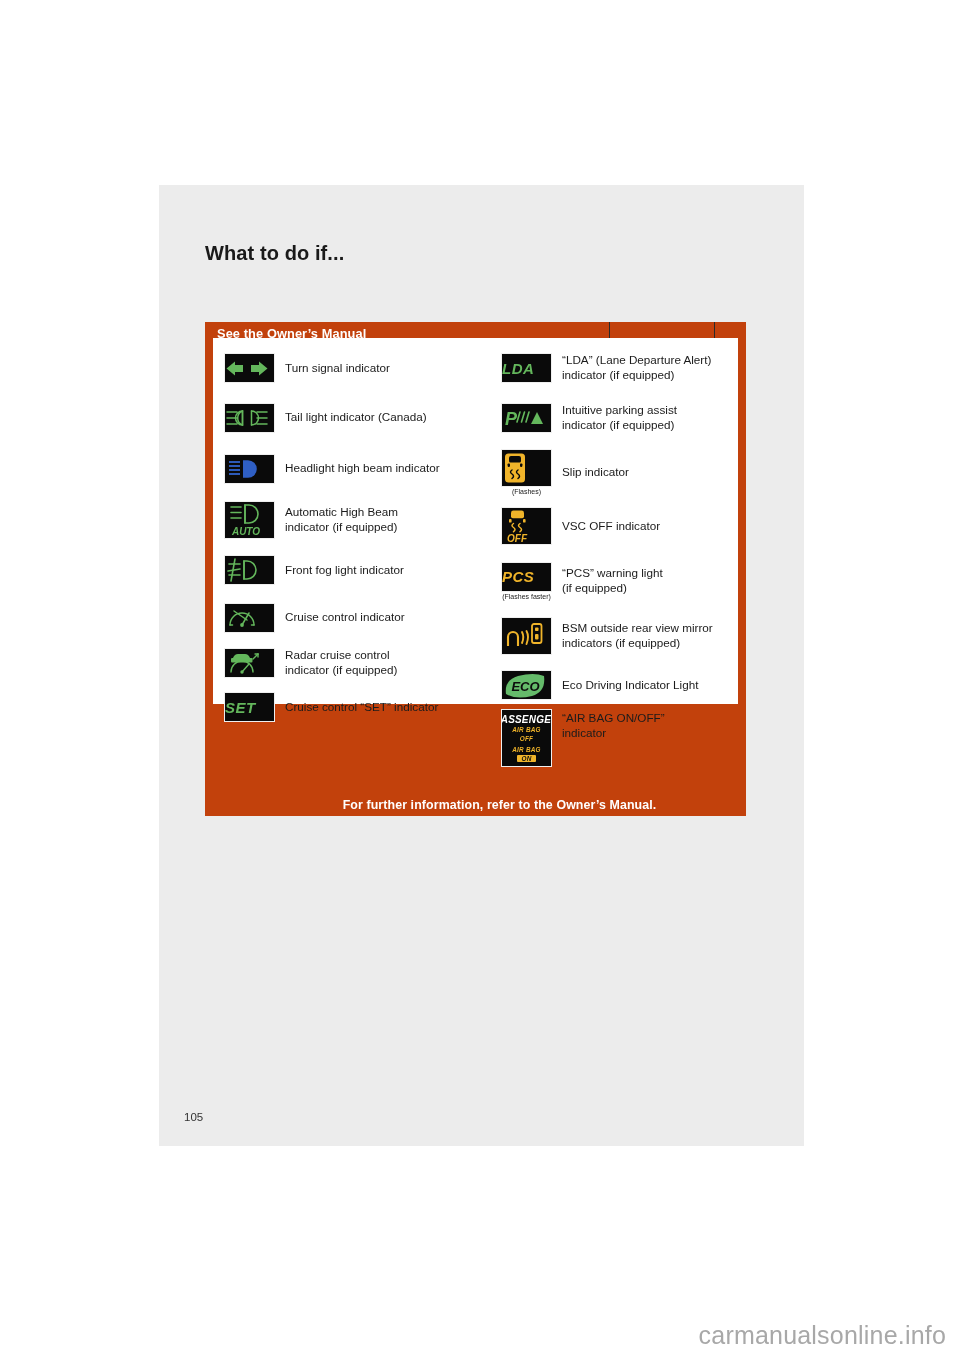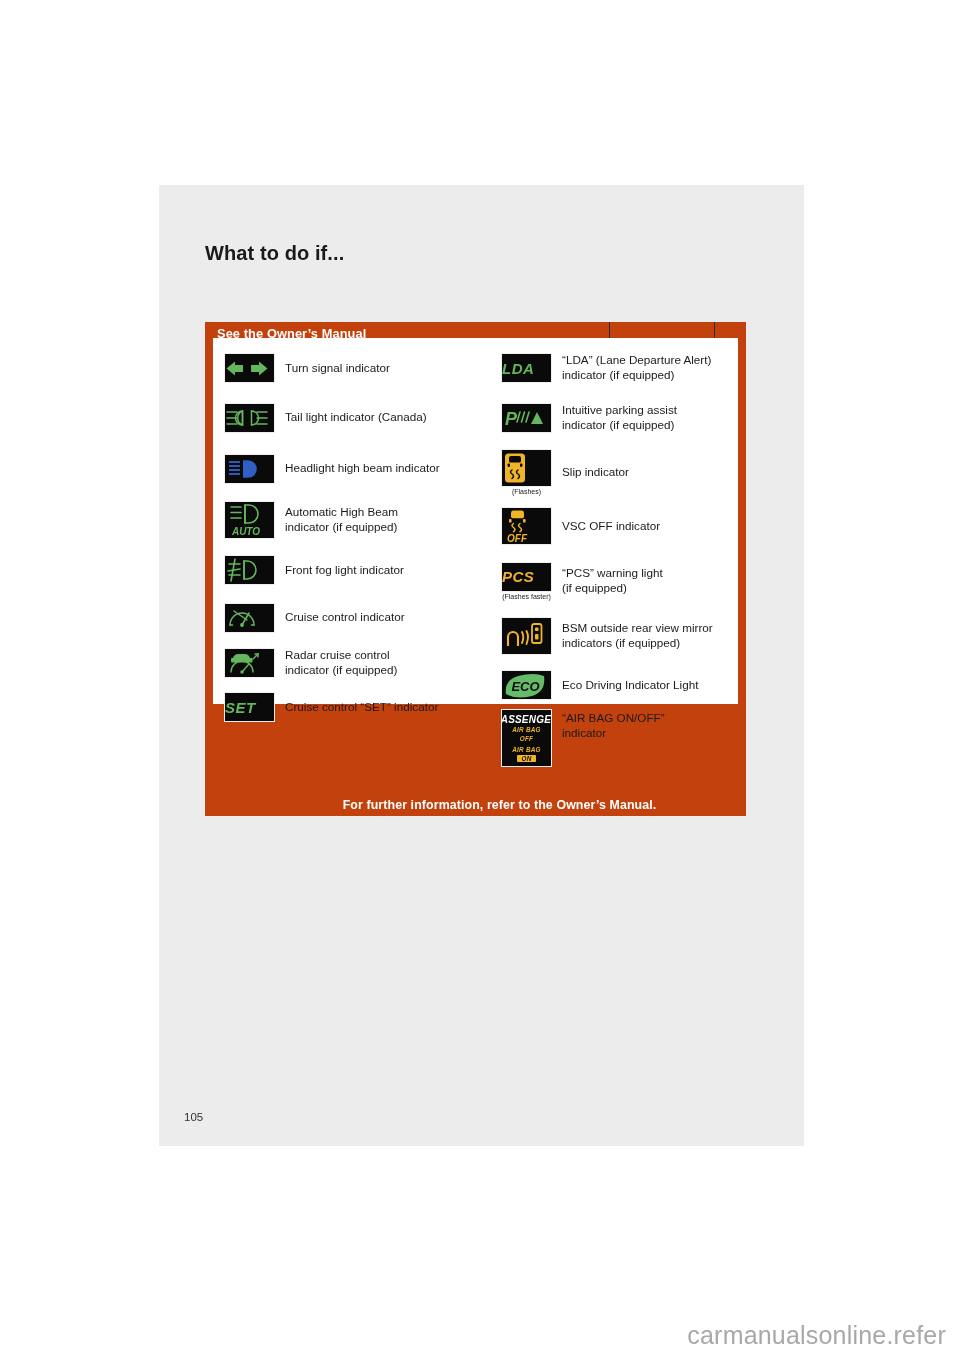--- a/index.html
+++ b/index.html
@@ -547,15 +547,15 @@
 
       </div>
 
     </div>
 
     <div class="table-footer">For further information, refer to the Owner’s Manual.</div>
   </div>
 
   <div class="page-number">105</div>
 
-  <div class="watermark">carmanualsonline.refer</div>
+  <div class="watermark">carmanualsonline.info</div>
 
 </div>
 
 </body></html>

